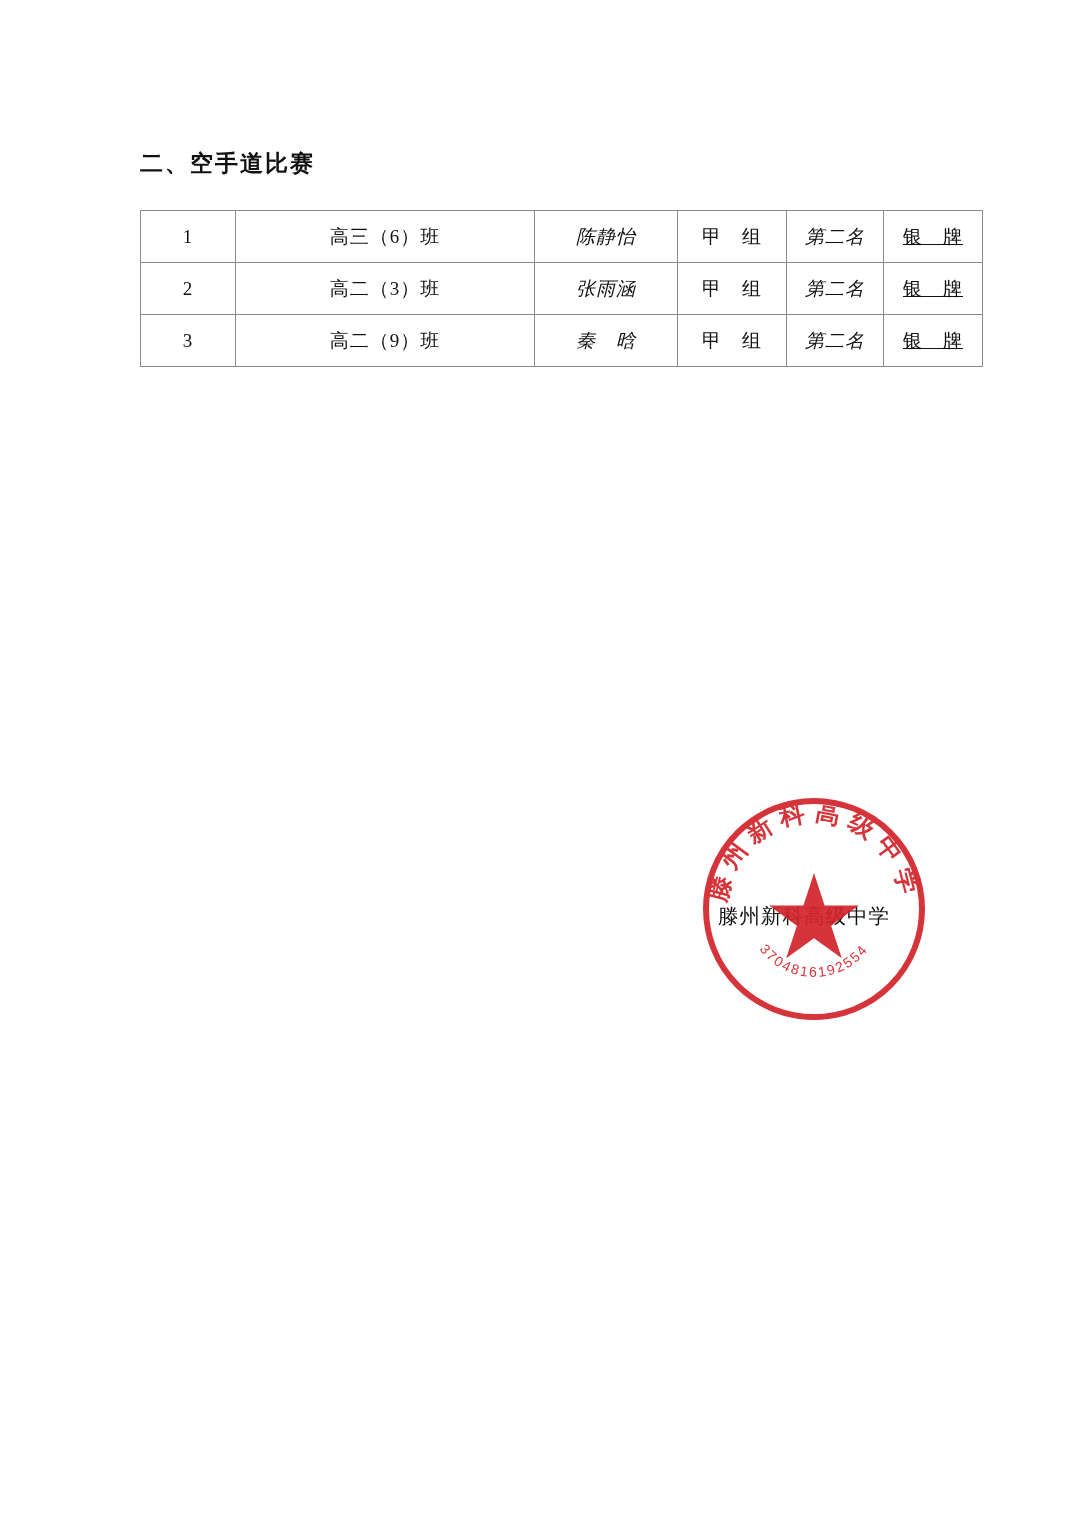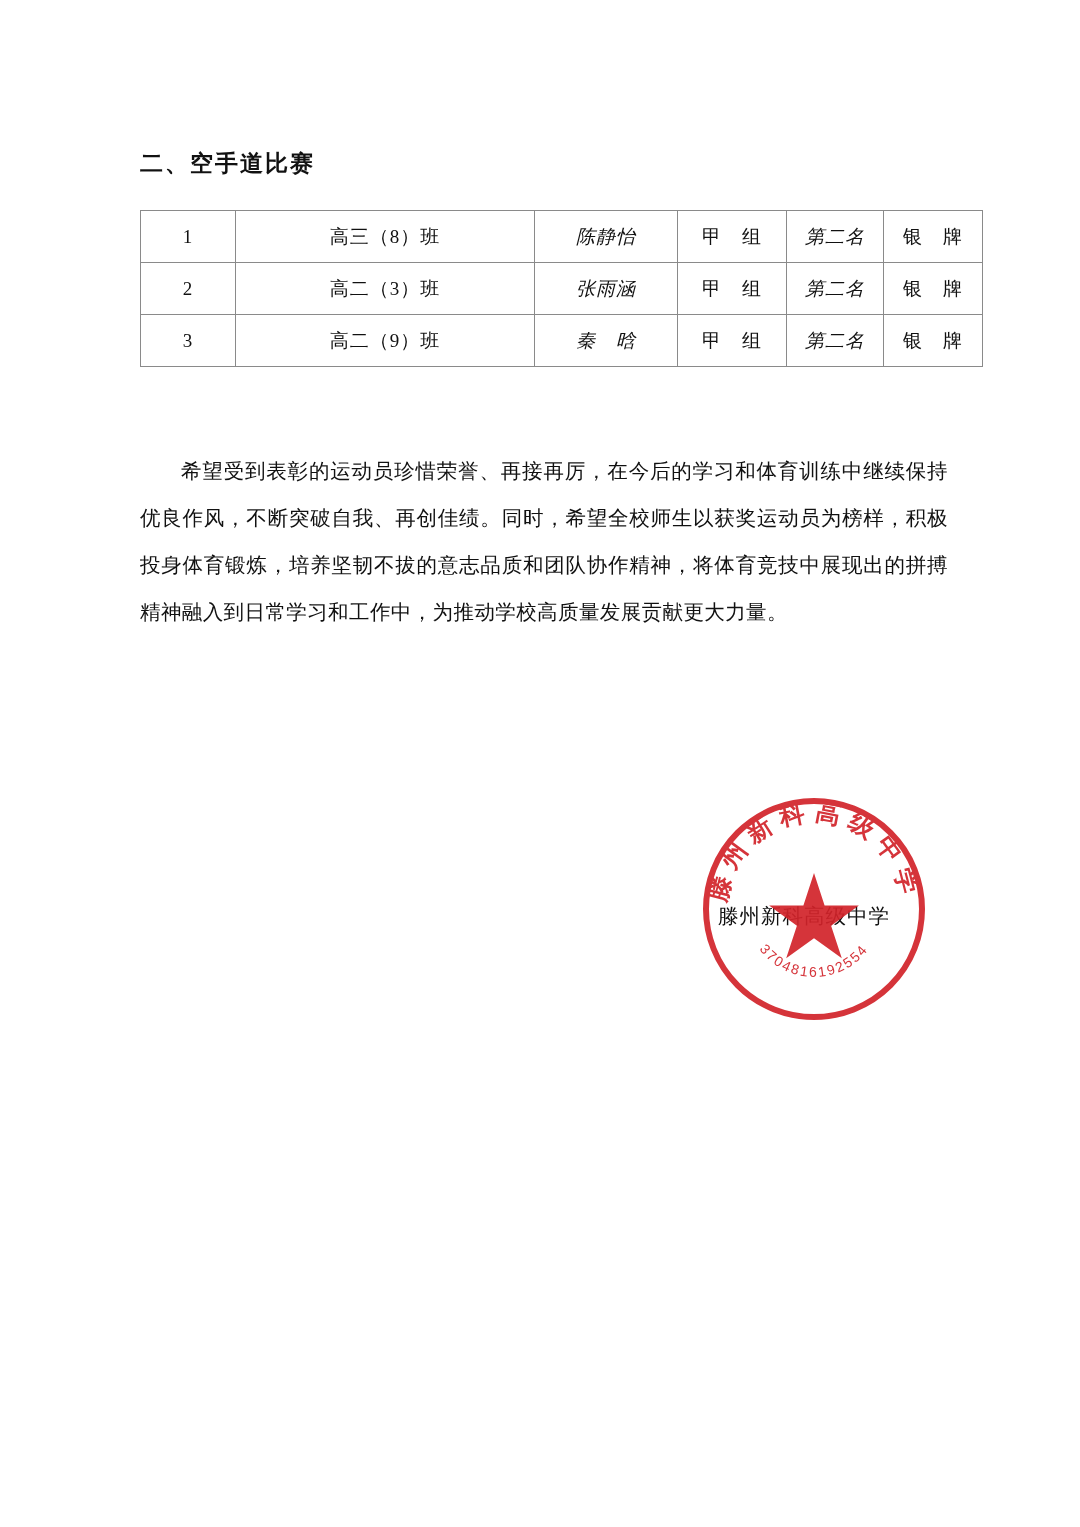--- a/index.html
+++ b/index.html
@@ -46,21 +46,21 @@
     font-size: 19px;
     color: #111;
     font-family: "Liberation Serif", "DejaVu Serif", serif;
     letter-spacing: 1px;
   }
   td.c-index { width: 92px; }
   td.c-class { width: 296px; }
   td.c-name  { width: 140px; font-style: italic; }
   td.c-group { width: 106px; }
   td.c-rank  { width: 94px; font-style: italic; }
-  td.c-medal { width: 96px; }
+  td.c-medal { width: 96px; text-decoration: underline; }
   .body-text {
     position: absolute;
     left: 140px;
     top: 448px;
     width: 808px;
     font-size: 20.5px;
     line-height: 47px;
     text-align: justify;
     text-justify: inter-ideograph;
     color: #111;
@@ -99,21 +99,21 @@
 <body>
 
 <div class="page">
 
   <div class="section-title">二、空手道比赛</div>
 
   <table class="results">
     <tbody>
       <tr>
         <td class="c-index">1</td>
-        <td class="c-class">高三（8）班</td>
+        <td class="c-class">高三（6）班</td>
         <td class="c-name">陈静怡</td>
         <td class="c-group">甲　组</td>
         <td class="c-rank">第二名</td>
         <td class="c-medal">银　牌</td>
       </tr>
       <tr>
         <td class="c-index">2</td>
         <td class="c-class">高二（3）班</td>
         <td class="c-name">张雨涵</td>
         <td class="c-group">甲　组</td>
@@ -125,21 +125,20 @@
         <td class="c-class">高二（9）班</td>
         <td class="c-name">秦　晗</td>
         <td class="c-group">甲　组</td>
         <td class="c-rank">第二名</td>
         <td class="c-medal">银　牌</td>
       </tr>
     </tbody>
   </table>
 
   <div class="body-text">
-    <p>希望受到表彰的运动员珍惜荣誉、再接再厉，在今后的学习和体育训练中继续保持优良作风，不断突破自我、再创佳绩。同时，希望全校师生以获奖运动员为榜样，积极投身体育锻炼，培养坚韧不拔的意志品质和团队协作精神，将体育竞技中展现出的拼搏精神融入到日常学习和工作中，为推动学校高质量发展贡献更大力量。</p>
   </div>
 
   <div class="sign-block">
     <div>滕州新科高级中学</div>
   </div>
 
   <div class="stamp">
     <svg viewBox="0 0 228 228" width="228" height="228" xmlns="http://www.w3.org/2000/svg">
       <defs>
         <path id="arcTop" d="M 26 114 A 88 88 0 0 1 202 114" fill="none"></path>

